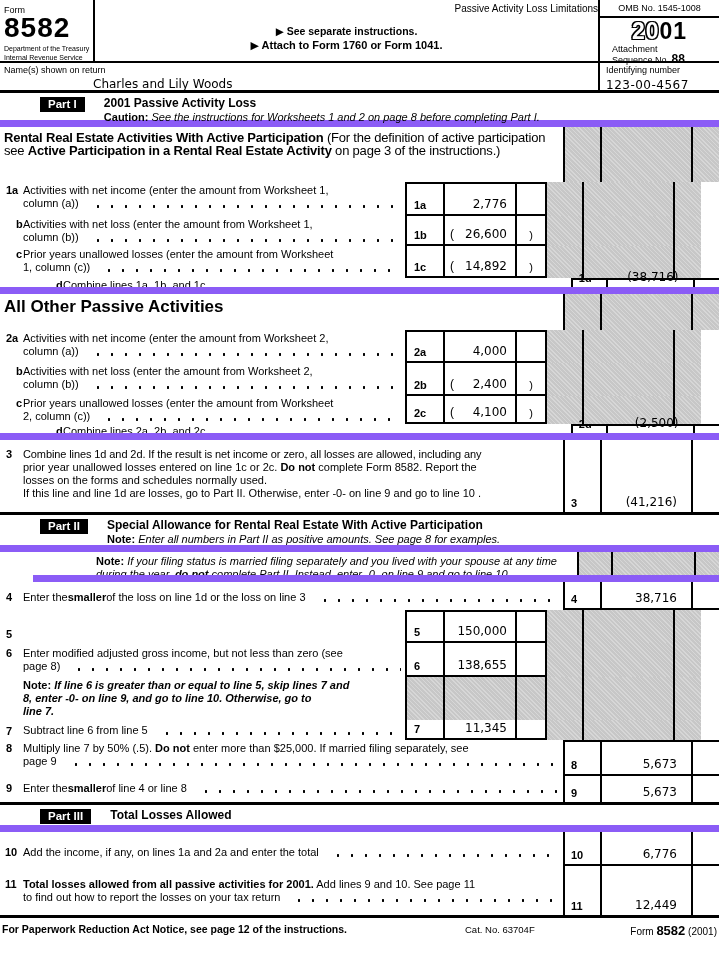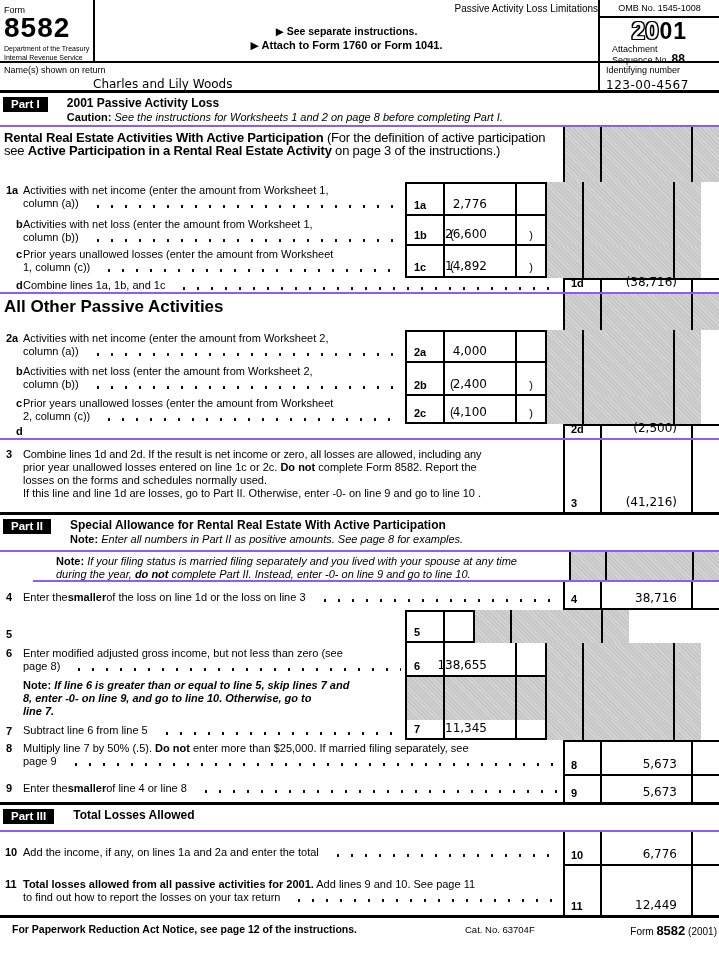--- a/index.html
+++ b/index.html
@@ -52,39 +52,39 @@
   .tl { display:flex; line-height:13px; white-space:nowrap; }
   .lnum { position:absolute; font-weight:bold; left:6px; top:2px; }
   .lnum.ind { left:16px; }
   .t4{top:4px;} .t6{top:6px;} .t9{top:9px;} .t12{top:12px;} .t14{top:14px;}
   .bot3{ top:auto; bottom:3px; }
   .vbot { display:flex; flex-direction:column; justify-content:flex-end; padding-bottom:3px; }
   .dots { flex:1; background-image:radial-gradient(circle, #000 1.1px, rgba(0,0,0,0) 1.3px);
           background-size:14px 5px; background-repeat:repeat-x; background-position:6px bottom;
           margin:0 4px 1px 6px; }
   .ib-num { width:38px; border-left:2px solid #000; display:flex; align-items:flex-end; padding:0 0 3px 7px; font-weight:bold; }
-  .ib-amt { width:72px; border-left:2px solid #000; position:relative; display:flex; align-items:flex-end; justify-content:flex-end; padding:0 28px 3px 0;text-align:right; }
+  .ib-amt { width:72px; border-left:2px solid #000; position:relative; display:flex; align-items:flex-end; justify-content:flex-end; padding:0 8px 3px 0;text-align:right; }
   .ib-par { width:30px; border-left:2px solid #000; display:flex; align-items:flex-end; justify-content:center; padding-bottom:3px; }
   .rc-num { width:37px; border-left:2px solid #000; display:flex; align-items:flex-end; padding:0 0 3px 6px; font-weight:bold; }
   .rc-amt { width:91px; border-left:2px solid #000; position:relative; display:flex; align-items:flex-end; justify-content:flex-end; padding:0 14px 3px 0; }
   .rc-end { width:28px; border-left:2px solid #000; }
   .bt { border-top:2px solid #000; }
   .bb { border-bottom:2px solid #000; }
-  .row-bb2 { border-bottom:2px solid #8b5cf6; }
+  .row-bb2 { border-bottom:7px solid #8b5cf6;padding-left:40px; }
   .row-bb3 { border-bottom:3px solid #000; }
   .sh { background-color:#c7c7c7;
         background-image:repeating-linear-gradient(45deg, rgba(255,255,255,.28) 0 1px, rgba(0,0,0,0) 1px 3px); }
   .val { font-size:12px; font-family:"DejaVu Sans",sans-serif; }
   .op { position:absolute; left:5px; bottom:3px; font-size:12px; }
   .rental .tline { font-size:13px; letter-spacing:-0.2px; }
   .sec-head { font-weight:bold; font-size:17px; }
 
   
   .footer { height:48px; border-top:3px solid #000; position:relative; padding-top:5px; }
-  .foot-l { position:absolute; left:12px; top:5px; font-weight:bold; font-size:10.5px; }
+  .foot-l { position:absolute; left:2px; top:5px; font-weight:bold; font-size:10.5px; }
   .foot-c { position:absolute; left:465px; top:6px; font-size:9.5px; }
   .foot-r { position:absolute; right:2px; top:5px; font-size:10px; }
   .foot-r .fno { font-size:13px; font-weight:bold; }
 </style>
 </head>
 <body>
 
 <div class="form">
 
   <div class="hdr">
@@ -300,20 +300,24 @@
         <span>)</span>
       </div>
     <div class="rc-num sh"></div>
     <div class="rc-amt sh"></div>
     <div class="rc-end sh"></div>
   </div>
 
   <div class="row row-bb2" style="height:16px;">
     <div class="lt lt-f" style="padding-top:1px;">
       <span class="lnum ind" style="top:1px;">d</span>
+      <div class="tl">
+          <span>Combine lines 2a, 2b, and 2c</span>
+          <div class="dots"></div>
+        </div>
     </div>
     <div class="rc-num bt">
         <span>2d</span>
       </div>
     <div class="rc-amt bt">
         <span class="val">(2,500)</span>
       </div>
     <div class="rc-end bt"></div>
   </div>
 
@@ -371,20 +375,23 @@
     <div class="rc-end bb"></div>
   </div>
 
   <div class="row" style="height:33px;">
     <div class="lt lt-s vbot">
       <span class="lnum bot3">5</span>
     </div>
     <div class="ib-num bt bb">
         <span>5</span>
       </div>
+    <div class="ib-amt bt bb">
+        <span class="val">150,000</span>
+      </div>
     <div class="ib-par bt bb"></div>
     <div class="rc-num sh"></div>
     <div class="rc-amt sh"></div>
     <div class="rc-end sh"></div>
   </div>
 
   <div class="row" style="height:34px;">
     <div class="lt lt-s" style="padding-top:4px;">
       <span class="lnum t4">6</span>
       <div class="tline"><span>Enter modified adjusted gross income, but not less than zero (see</span></div>

